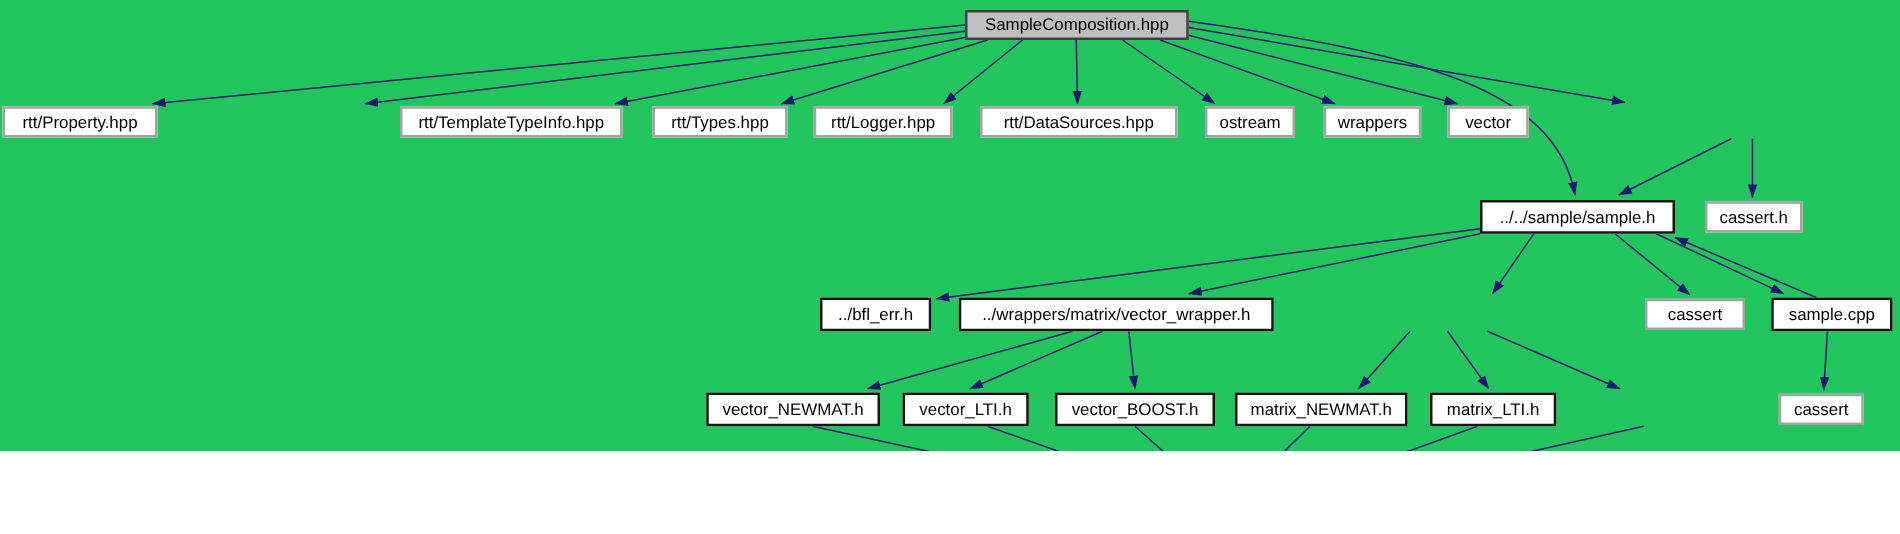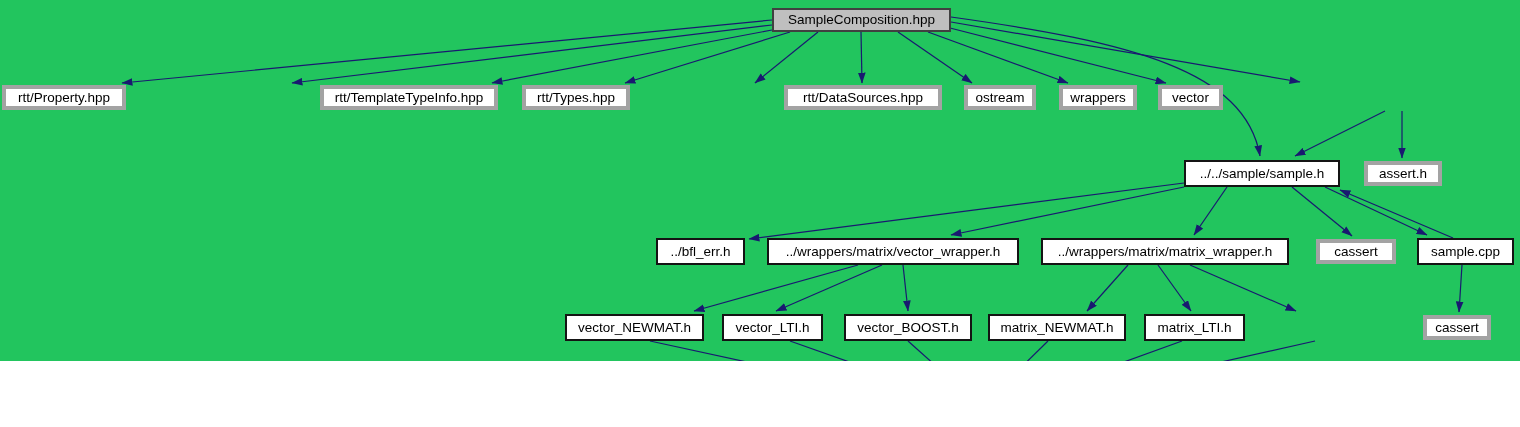--- a/index.html
+++ b/index.html
@@ -3,21 +3,21 @@
 <meta charset="utf-8">
 <style>
   html,body{margin:0;padding:0;background:#ffffff;}
   #canvas{
     position:relative;width:1520px;height:361px;background:#22c55e;overflow:hidden;
     font-family:"Liberation Sans","DejaVu Sans",sans-serif;
   }
   #edges{position:absolute;left:0;top:0;width:1520px;height:427px;}
   .node{
     position:absolute;box-sizing:border-box;display:flex;align-items:center;justify-content:center;
-    background:#ffffff;border:4px solid #a3a3a3;color:#000;font-size:13.5px;white-space:nowrap;
+    background:#ffffff;border:2px solid #a3a3a3;color:#000;font-size:13.5px;white-space:nowrap;
     line-height:1;z-index:2;
   }
   .node.link{border:2px solid #141414;}
   .node.root{background:#bfbfbf;border:2px solid #404040;}
   .edge{stroke:#191970;stroke-width:1.2;fill:none;}
 </style>
 </head>
 <body>
 
 <div id="canvas">
@@ -60,31 +60,31 @@
     <path class="edge" d="M1048,341 L997,391" marker-end="url(#arr)"></path>
     <path class="edge" d="M1182,341 L1027,397" marker-end="url(#arr)"></path>
     <path class="edge" d="M1315,341 L1029,405" marker-end="url(#arr)"></path>
   </svg>
 
   <div class="node root" style="left:772px;top:8px;width:179px;height:24px">SampleComposition.hpp</div>
 
   <div class="node ext" style="left:2px;top:85px;width:124px;height:25px">rtt/Property.hpp</div>
   <div class="node ext" style="left:320px;top:85px;width:178px;height:25px">rtt/TemplateTypeInfo.hpp</div>
   <div class="node ext" style="left:522px;top:85px;width:108px;height:25px">rtt/Types.hpp</div>
+  <div class="node ext" style="left:651px;top:85px;width:111px;height:25px">rtt/Logger.hpp</div>
   <div class="node ext" style="left:784px;top:85px;width:158px;height:25px">rtt/DataSources.hpp</div>
   <div class="node ext" style="left:964px;top:85px;width:72px;height:25px">ostream</div>
   <div class="node ext" style="left:1059px;top:85px;width:78px;height:25px">wrappers</div>
   <div class="node ext" style="left:1158px;top:85px;width:65px;height:25px">vector</div>
 
   <div class="node link" style="left:1184px;top:160px;width:156px;height:27px">../../sample/sample.h</div>
-  <div class="node ext" style="left:1364px;top:161px;width:78px;height:25px">assert.h</div>
+  <div class="node ext" style="left:1364px;top:161px;width:78px;height:25px">cassert.h</div>
 
   <div class="node link" style="left:656px;top:238px;width:89px;height:27px">../bfl_err.h</div>
   <div class="node link" style="left:767px;top:238px;width:252px;height:27px">../wrappers/matrix/vector_wrapper.h</div>
-  <div class="node link" style="left:1041px;top:238px;width:248px;height:27px">../wrappers/matrix/matrix_wrapper.h</div>
   <div class="node ext" style="left:1316px;top:239px;width:80px;height:25px">cassert</div>
   <div class="node link" style="left:565px;top:314px;width:139px;height:27px">vector_NEWMAT.h</div>
 
   <div class="node link" style="left:1417px;top:238px;width:97px;height:27px">sample.cpp</div>
   <div class="node link" style="left:722px;top:314px;width:101px;height:27px">vector_LTI.h</div>
   <div class="node link" style="left:844px;top:314px;width:128px;height:27px">vector_BOOST.h</div>
   <div class="node link" style="left:988px;top:314px;width:138px;height:27px">matrix_NEWMAT.h</div>
   <div class="node link" style="left:1144px;top:314px;width:101px;height:27px">matrix_LTI.h</div>
   <div class="node ext" style="left:1423px;top:315px;width:68px;height:25px">cassert</div>
 

